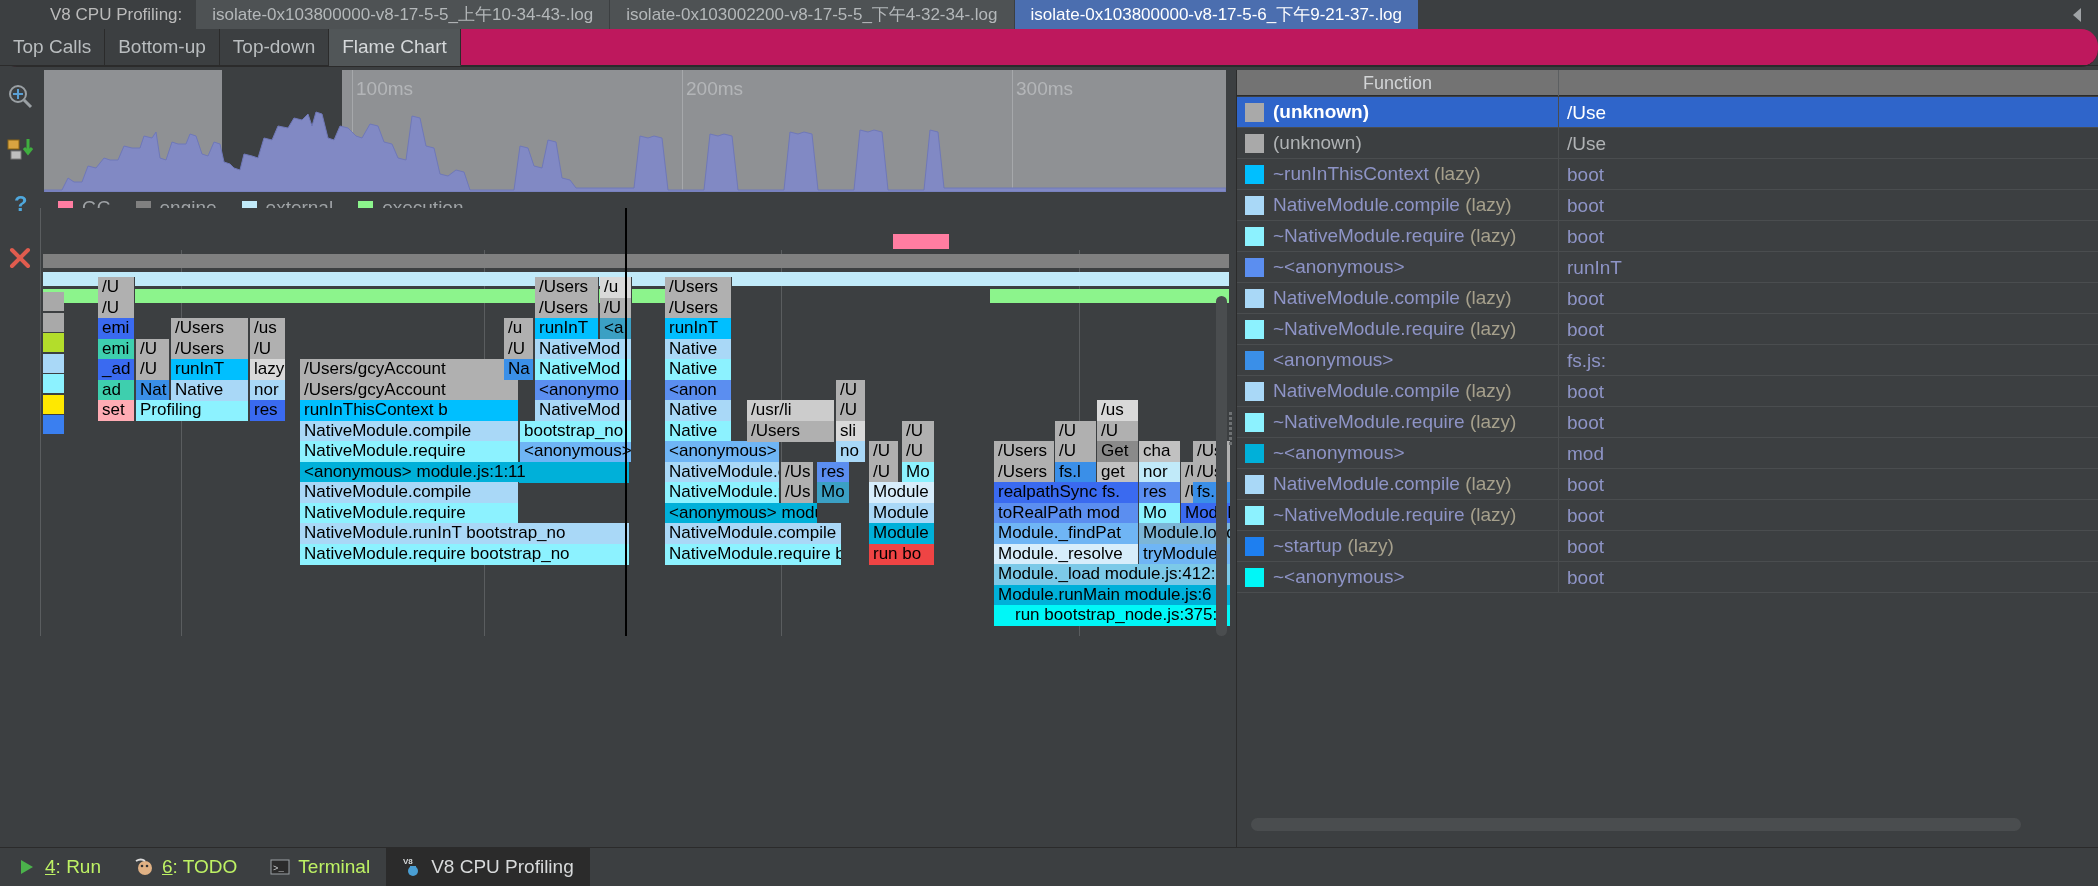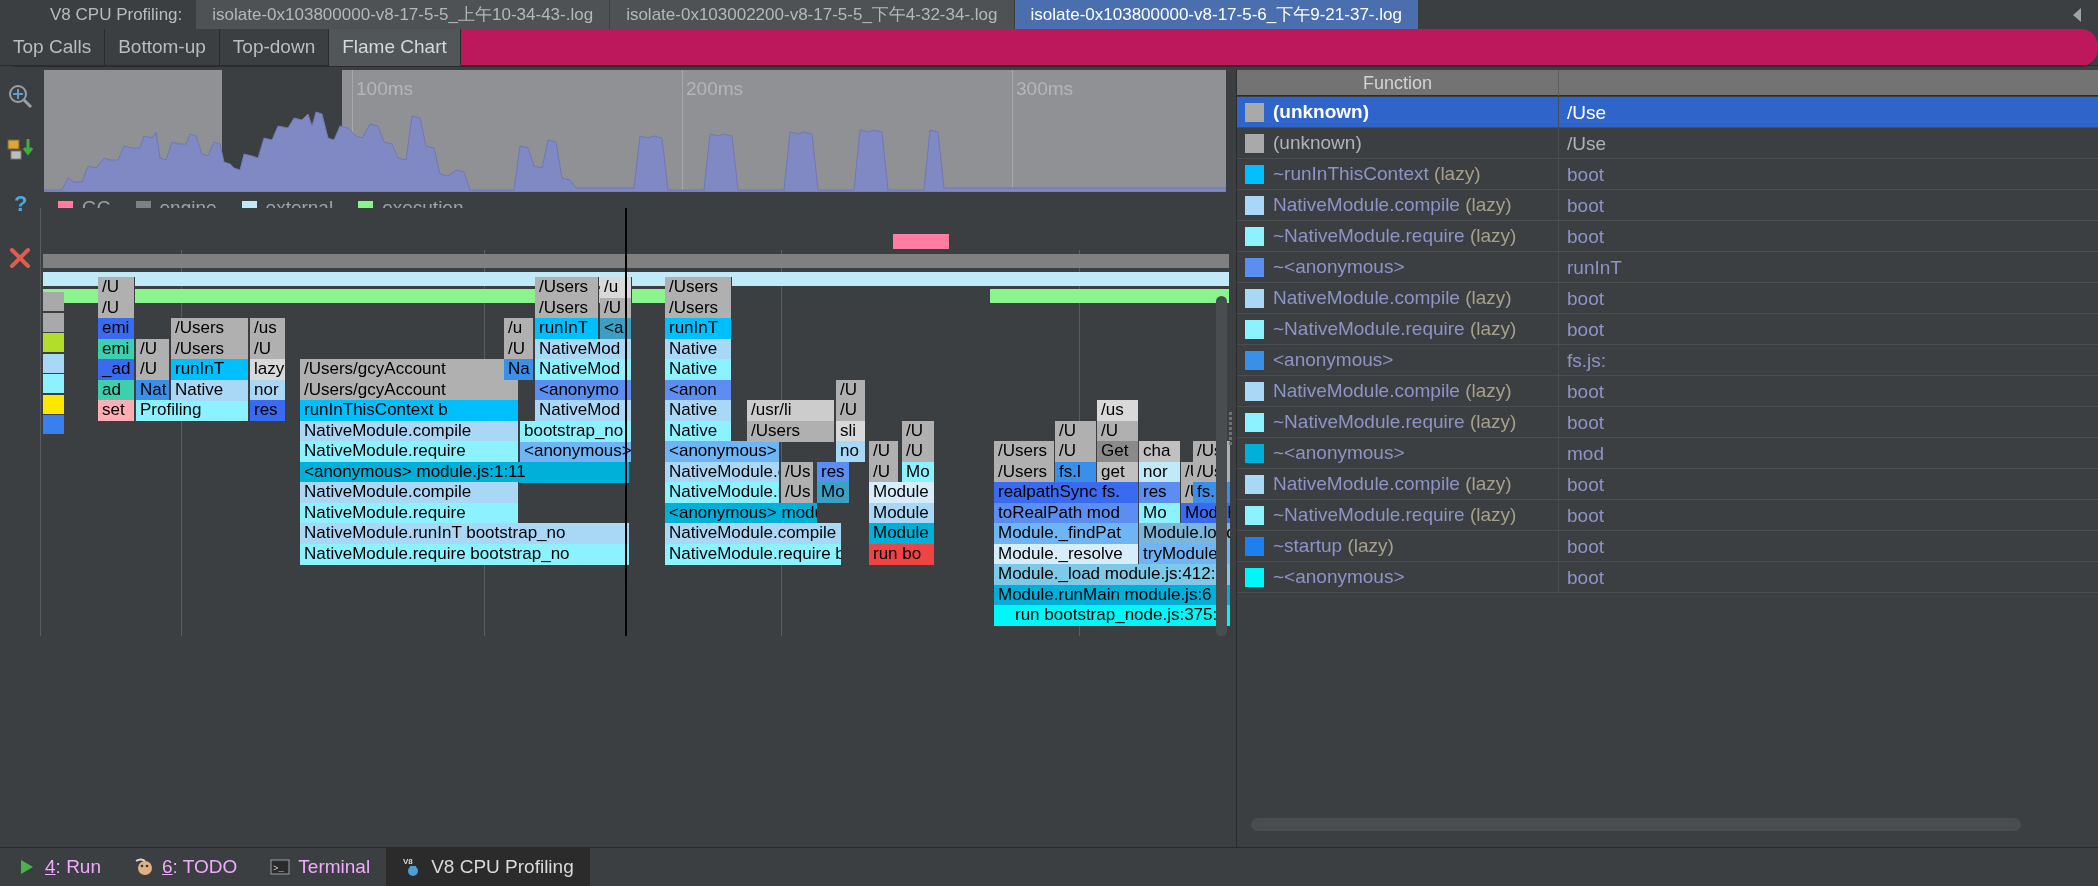--- a/index.html
+++ b/index.html
@@ -172,21 +172,21 @@
   }
 
   
   #statusbar {
     position: absolute; left: 0; bottom: 0; width: 2098px; height: 39px;
     background: #3c3f41; display: flex; align-items: center;
     border-top: 1px solid #2b2b2b;
   }
   .sbitem {
     display: flex; align-items: center; gap: 7px; height: 39px;
-    padding: 0 16px; color: #f0abfc; font-size: 19px; white-space: nowrap;
+    padding: 0 16px; color: #bef264; font-size: 19px; white-space: nowrap;
   }
   .sbitem.active { background: #2b2b2b; color: #d8dadb; }
   .sbicon { width: 22px; height: 22px; display: inline-flex;
             align-items: center; justify-content: center; }
   .ul { text-decoration: underline; }
 </style>
 </head>
 <body>
 
 <div id="tabbar">

